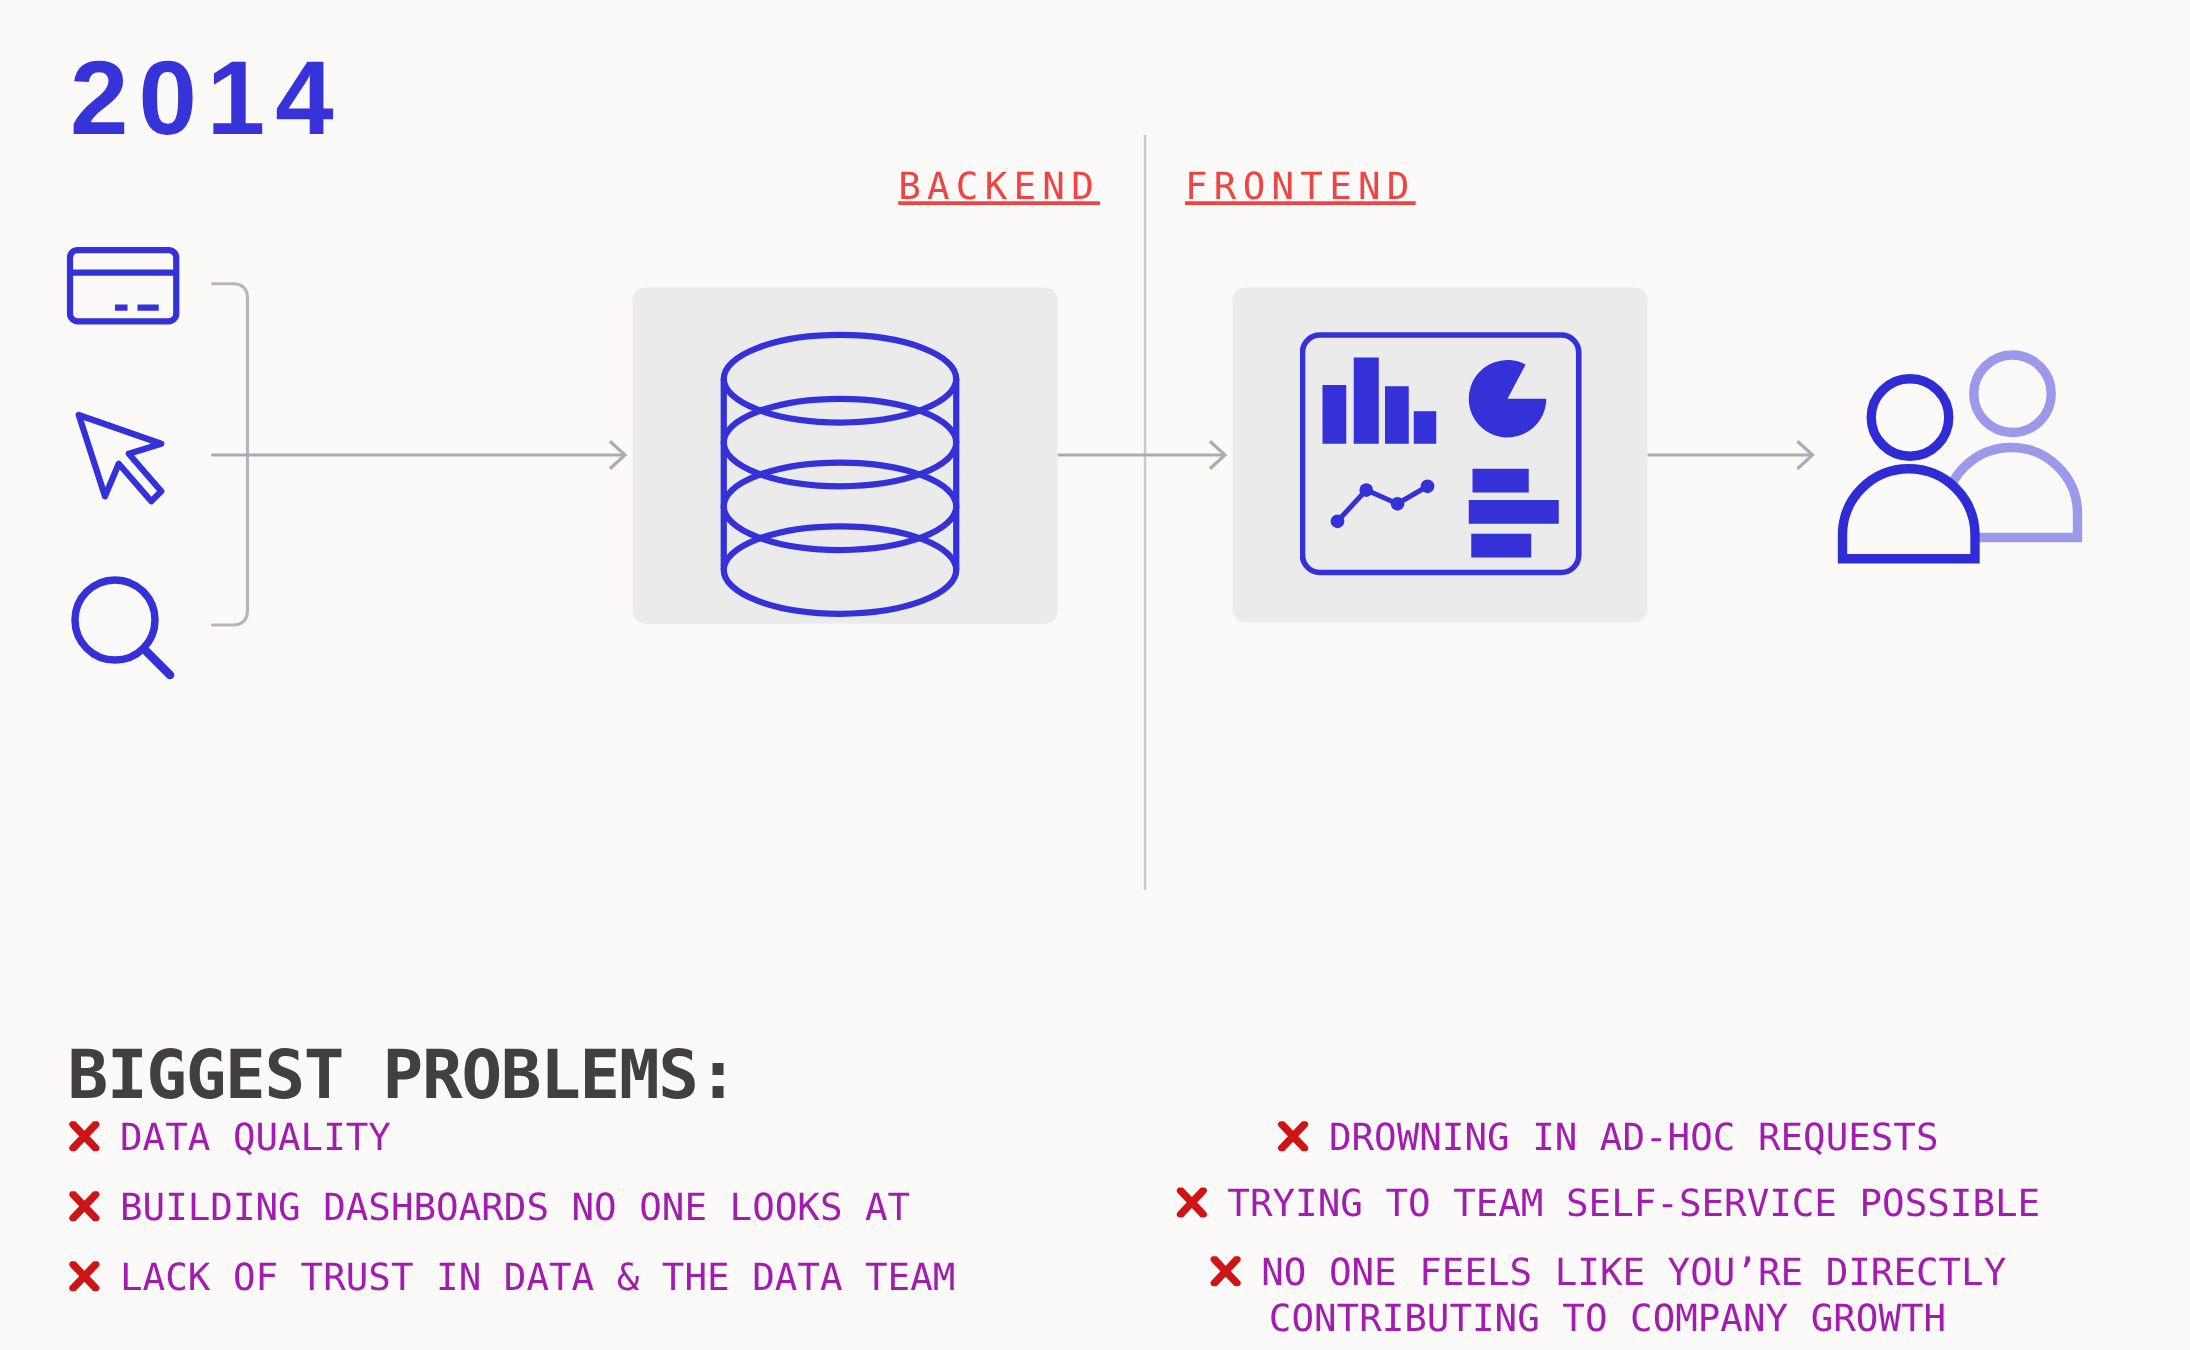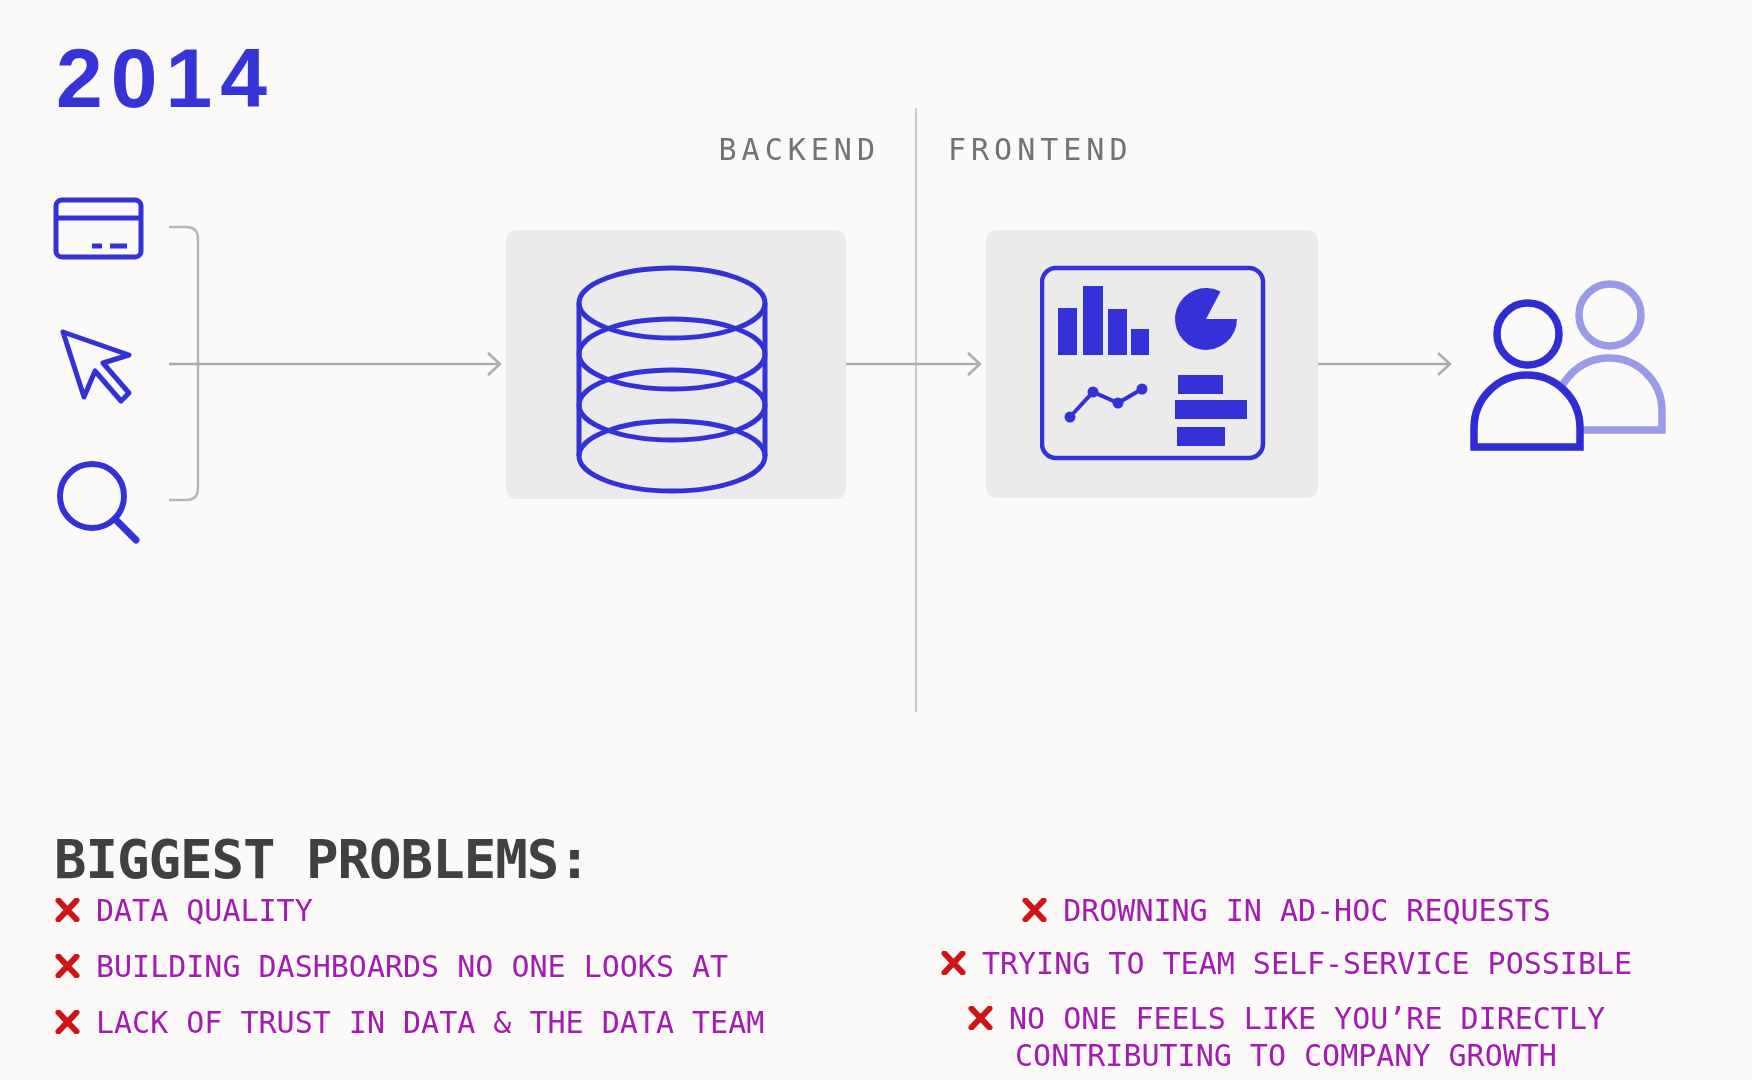--- a/index.html
+++ b/index.html
@@ -9,21 +9,21 @@
     font-family:"DejaVu Sans Mono", monospace;
   }
   .year-title {
     position:absolute; left:56px; top:30px;
     font-family:"Liberation Sans", sans-serif;
     font-weight:700; font-size:84px; letter-spacing:8px;
     color:#3634d9;
   }
   .lane-label {
     position:absolute; top:132px; font-size:30px; letter-spacing:5px;
-    color:#737373; white-space:nowrap;
+    color:#ef4444; white-space:nowrap;text-decoration:underline;
   }
   .lane-backend { right:872px; }
   .lane-frontend { left:948px;text-align:right; }
   .panel {
     position:absolute; background:#ebebec; border-radius:10px;
   }
   .panel-db { left:506px; top:230px; width:340px; height:269px; }
   .panel-dash { left:986px; top:230px; width:332px; height:268px; }
   .abs { position:absolute; }
   .problems-heading {

